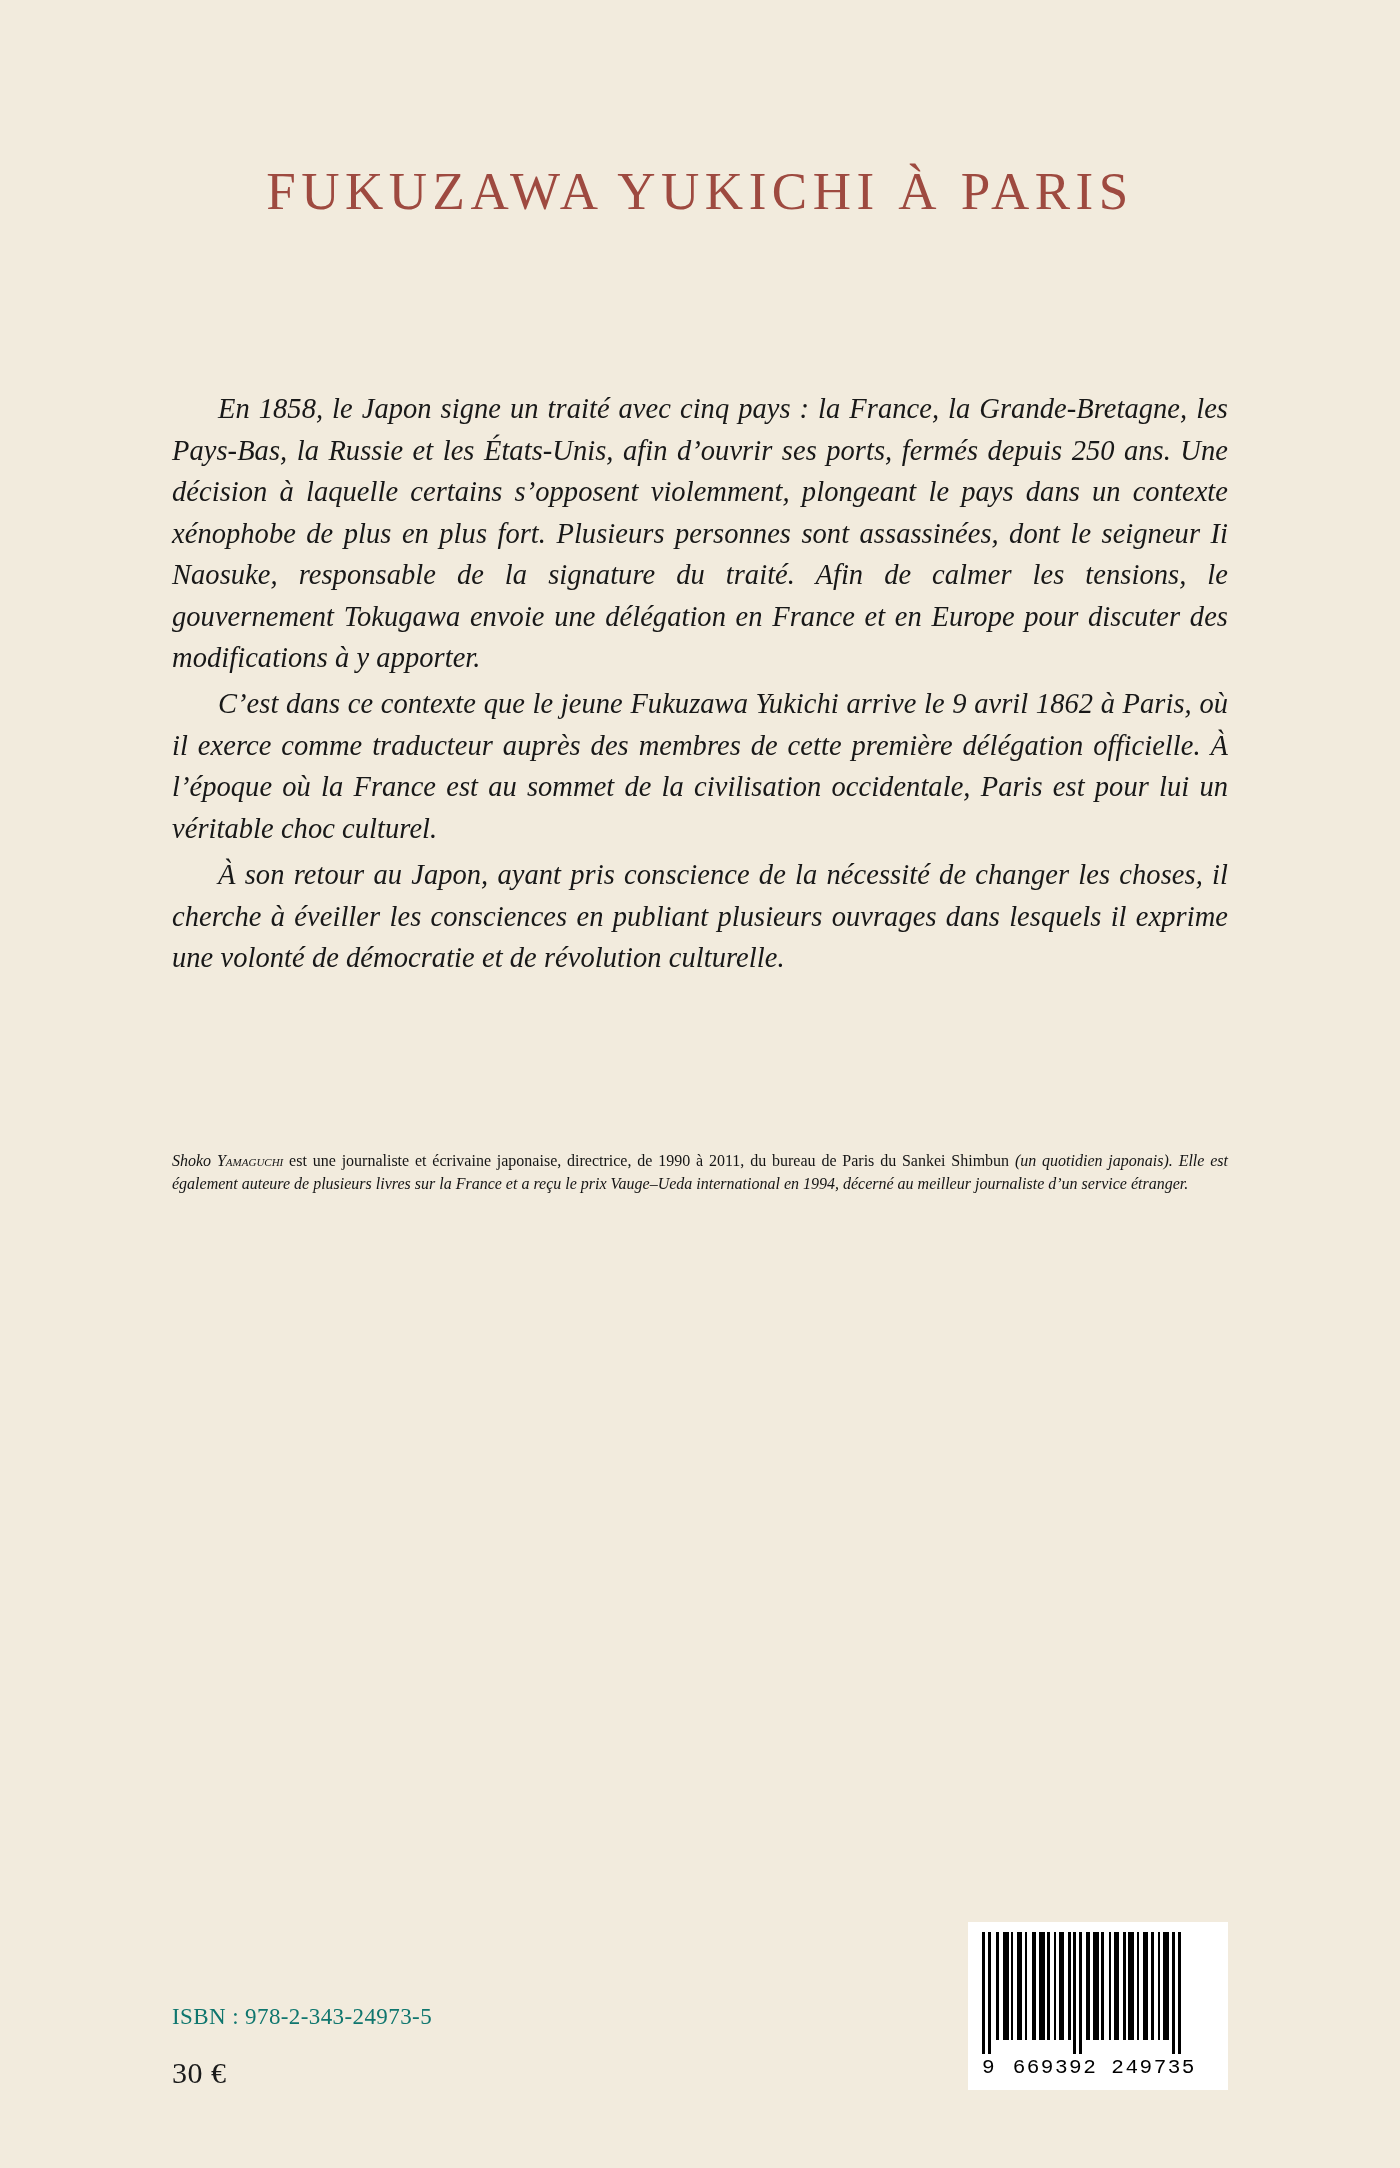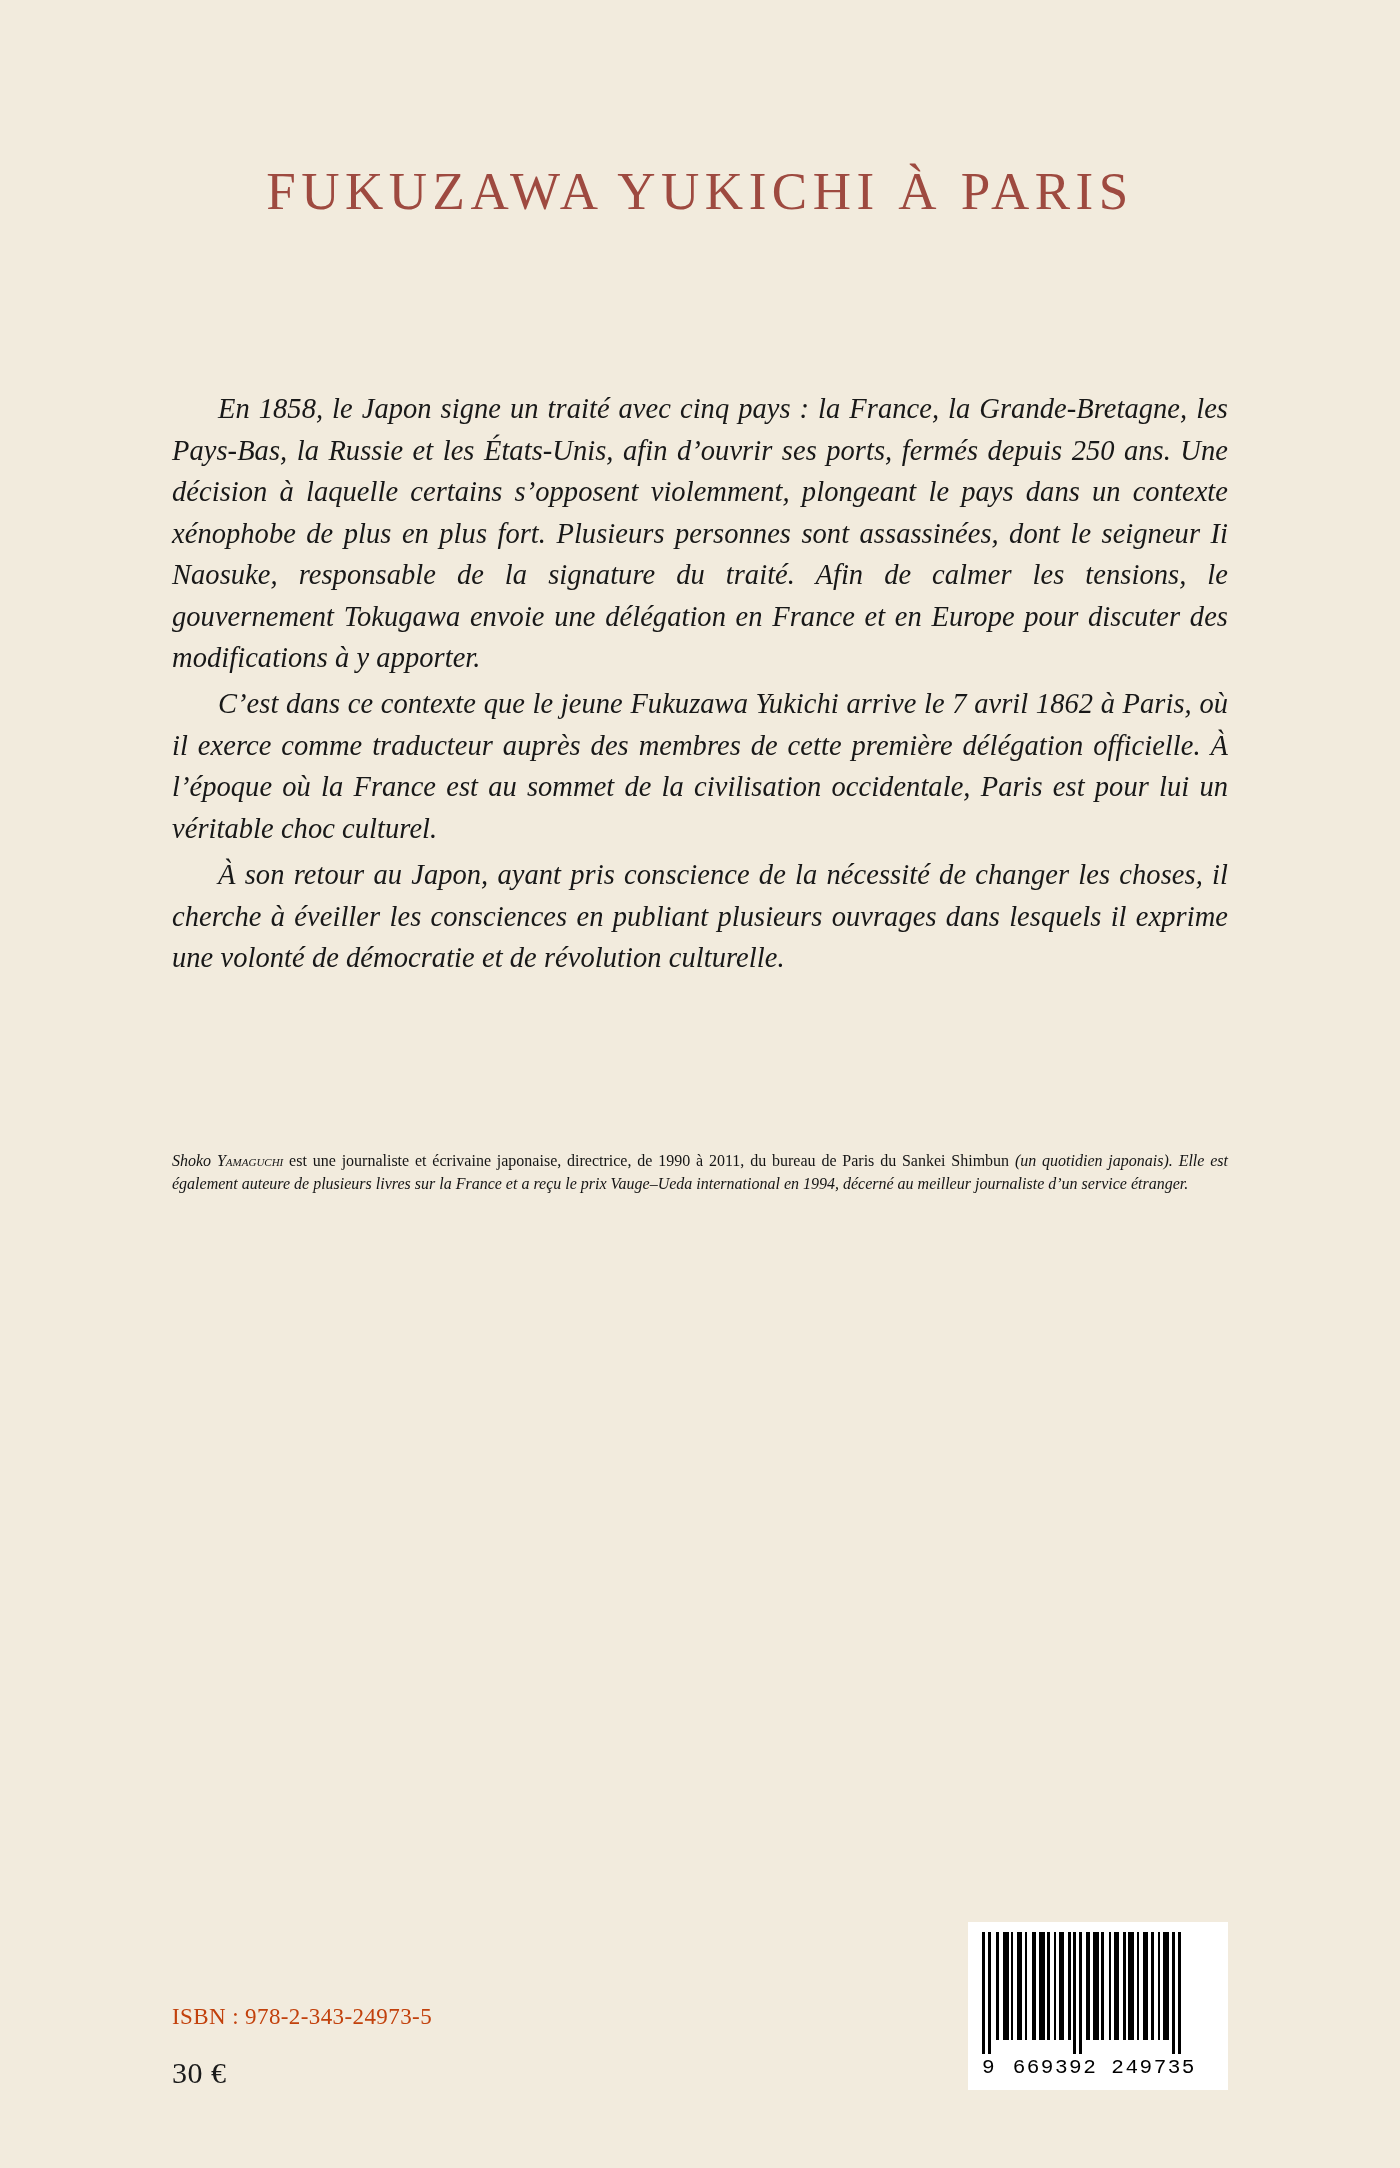--- a/index.html
+++ b/index.html
@@ -65,21 +65,21 @@
   }
   .footer {
     position: absolute;
     left: 172px;
     bottom: 88px;
     width: 1056px;
   }
   .isbn {
     font-size: 23px;
     letter-spacing: 0.4px;
-    color: #c2410c;
+    color: #0f766e;
     margin: 0 0 26px 0;
   }
   .price {
     font-size: 30px;
     letter-spacing: 0.5px;
     color: #1a1a1a;
     margin: 0;
   }
   .barcode-box {
     position: absolute;
@@ -124,21 +124,21 @@
 </style>
 </head>
 <body>
 
 <div class="page">
 
   <h1 class="book-title">FUKUZAWA YUKICHI À PARIS</h1>
 
   <div class="blurb">
     <p>En 1858, le Japon signe un traité avec cinq pays : la France, la Grande-Bretagne, les Pays-Bas, la Russie et les États-Unis, afin d’ouvrir ses ports, fermés depuis 250 ans. Une décision à laquelle certains s’opposent violemment, plongeant le pays dans un contexte xénophobe de plus en plus fort. Plusieurs personnes sont assassinées, dont le seigneur Ii Naosuke, responsable de la signature du traité. Afin de calmer les tensions, le gouvernement Tokugawa envoie une délégation en France et en Europe pour discuter des modifications à y apporter.</p>
-    <p>C’est dans ce contexte que le jeune Fukuzawa Yukichi arrive le 7 avril 1862 à Paris, où il exerce comme traducteur auprès des membres de cette première délégation officielle. À l’époque où la France est au sommet de la civilisation occidentale, Paris est pour lui un véritable choc culturel.</p>
+    <p>C’est dans ce contexte que le jeune Fukuzawa Yukichi arrive le 9 avril 1862 à Paris, où il exerce comme traducteur auprès des membres de cette première délégation officielle. À l’époque où la France est au sommet de la civilisation occidentale, Paris est pour lui un véritable choc culturel.</p>
     <p>À son retour au Japon, ayant pris conscience de la nécessité de changer les choses, il cherche à éveiller les consciences en publiant plusieurs ouvrages dans lesquels il exprime une volonté de démocratie et de révolution culturelle.</p>
   </div>
 
   <div class="bio">
     <span>Shoko </span><span class="smallcaps">Yamaguchi</span><span class="roman"> est une journaliste et écrivaine japonaise, directrice, de 1990 à 2011, du bureau de Paris du </span><span class="roman">Sankei Shimbun</span><span> (un quotidien japonais). Elle est également auteure de plusieurs livres sur la France et a reçu le prix Vauge–Ueda international en 1994, décerné au meilleur journaliste d’un service étranger.</span>
   </div>
 
   <div class="footer">
     <p class="isbn">ISBN : 978-2-343-24973-5</p>
     <p class="price">30 €</p>

